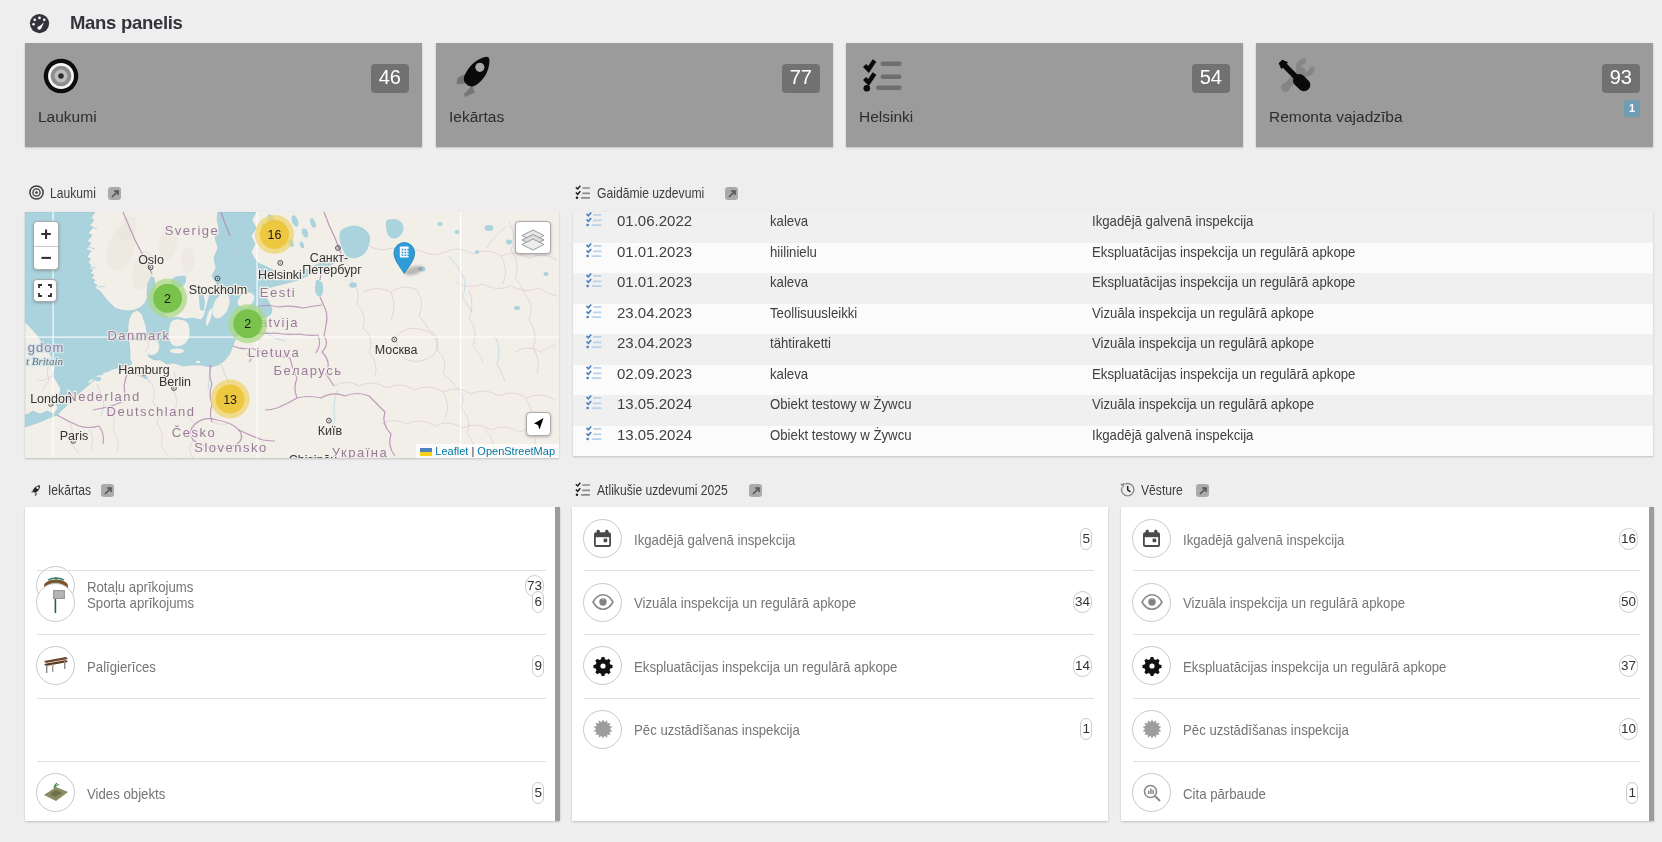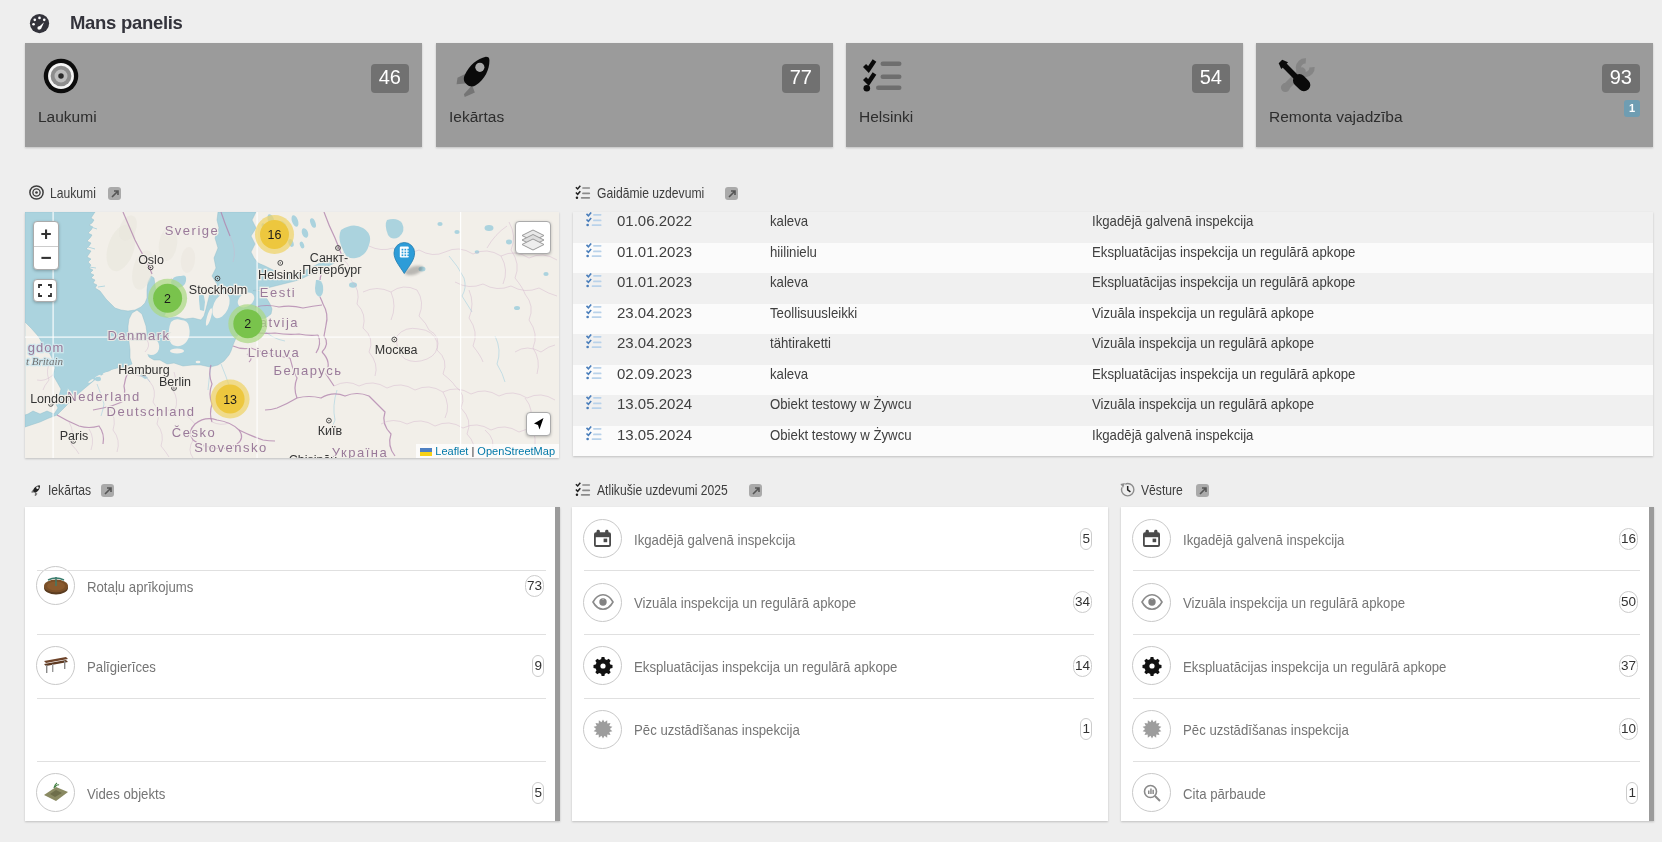--- a/index.html
+++ b/index.html
@@ -553,20 +553,31 @@
           <ellipse cx="15" cy="15" rx="12" ry="6.5" fill="#7a4f28"></ellipse>
           <ellipse cx="15" cy="15" rx="9" ry="4.6" fill="#8a5a2e"></ellipse>
           <path d="M7 9 Q15 5 23 9" stroke="#3a7d6e" stroke-width="1.4" fill="none"></path>
           <rect x="14.3" y="6" width="1.4" height="9" fill="#3a7d6e"></rect>
         </svg>
       </span>
     <span class="ptxt">Rotaļu aprīkojums</span>
       <span class="pbadge">73</span>
   </div>
   <div class="psep" style="top:63px;"></div>
+  <div class="prow" style="top:63.5px;">
+    <span class="circ">
+        <svg width="30" height="30" viewBox="0 0 30 30">
+          <rect x="13.6" y="6" width="1.6" height="20" fill="#2e5c50"></rect>
+          <rect x="12" y="3" width="12" height="9" rx="0.5" fill="#9a9a9a"></rect>
+          <rect x="13.2" y="4.2" width="9.6" height="6.6" fill="#b5b5b5"></rect>
+        </svg>
+      </span>
+    <span class="ptxt">Sporta aprīkojums</span>
+      <span class="pbadge">6</span>
+  </div>
   <div class="psep" style="top:127px;"></div>
   <div class="prow" style="top:127px;">
     <span class="circ">
         <svg width="32" height="32" viewBox="0 0 32 32">
           <path d="M4 14 L26 10 L28 12 L6 16 Z" fill="#5d3a22"></path>
           <path d="M4 11 L26 7 L28 9 L6 13 Z" fill="#6e442a"></path>
           <rect x="6" y="15" width="1.4" height="8" fill="#888"></rect>
           <rect x="24" y="11" width="1.4" height="8" fill="#888"></rect>
           <rect x="12" y="14" width="1.4" height="8" fill="#999"></rect>
         </svg>

